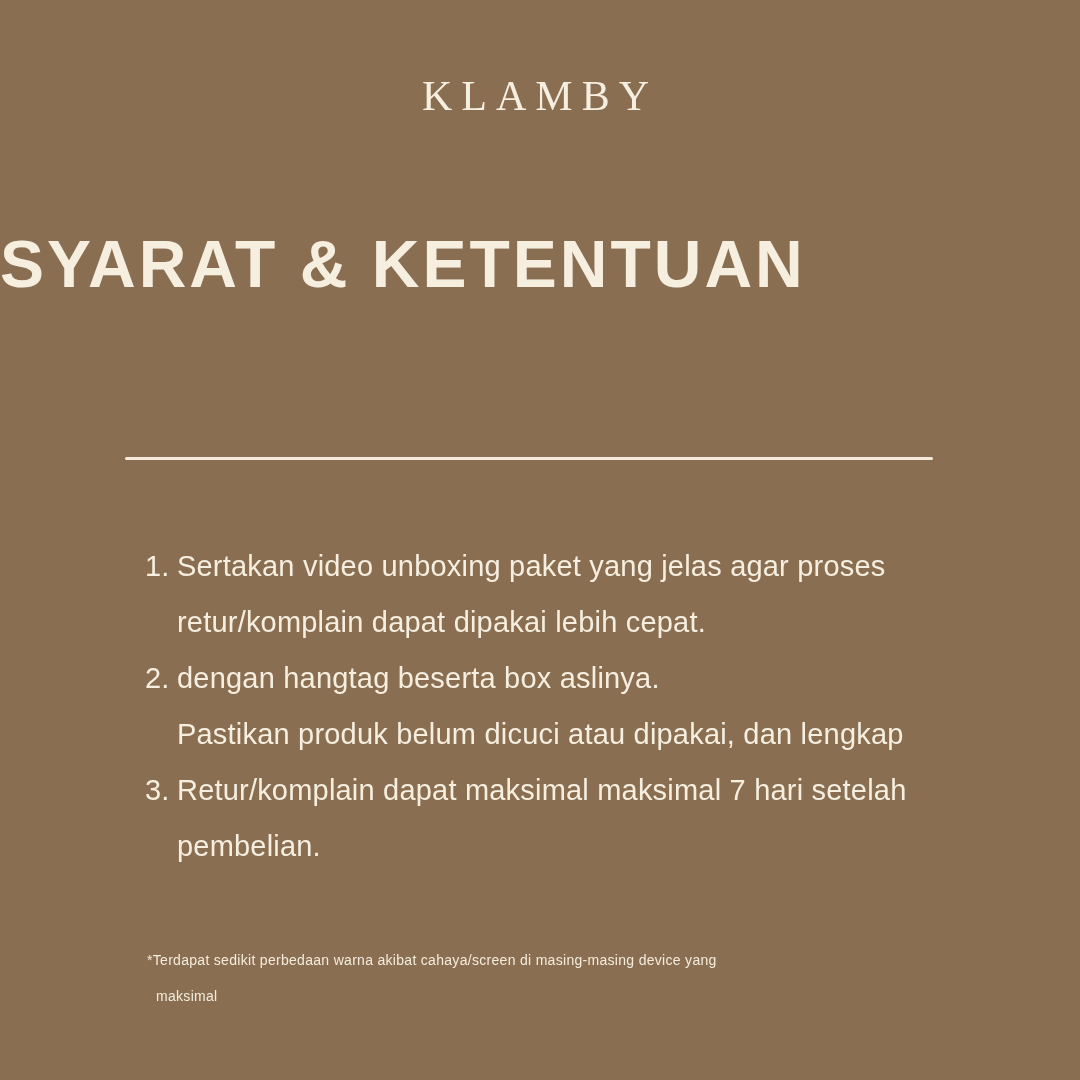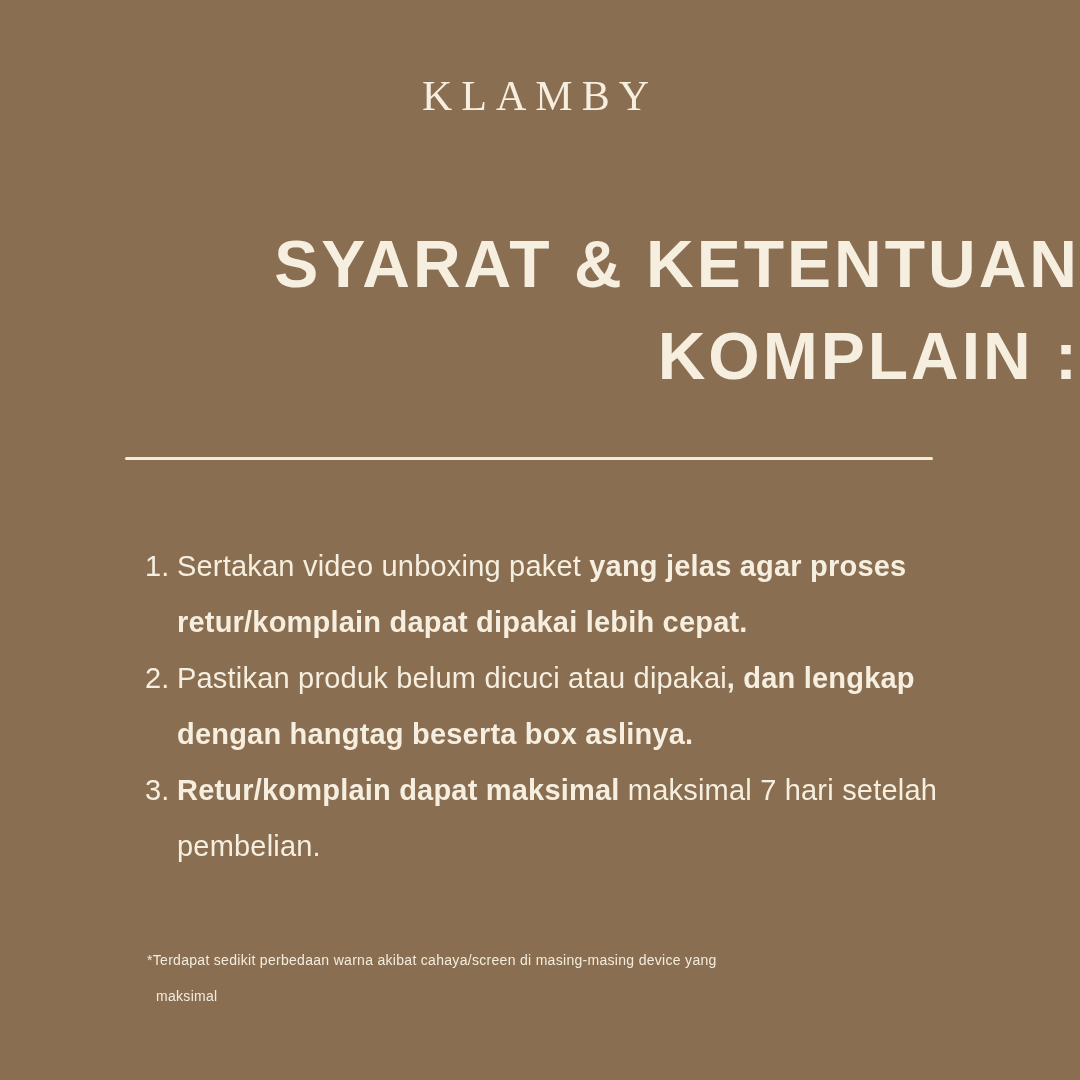--- a/index.html
+++ b/index.html
@@ -29,21 +29,21 @@
     font-size: 42px;
     font-weight: 400;
     letter-spacing: 9px;
     color: #f6efe0;
   }
   .heading {
     position: absolute;
     top: 218px;
     left: 0;
     width: 100%;
-    text-align: right;
+    text-align: left;
     font-weight: 700;
     font-size: 66px;
     line-height: 92px;
     letter-spacing: 3px;
     color: #f6efe0;
   }
   .divider {
     position: absolute;
     top: 457px;
     left: 125px;
@@ -72,21 +72,21 @@
     width: 32px;
   }
   .term-content {
     flex: 1;
     white-space: nowrap;
   }
   .seg-bold {
     font-weight: 400;
   }
   .seg-regular {
-    font-weight: 700;
+    font-weight: 400;
   }
   .footnote {
     position: absolute;
     top: 942px;
     left: 147px;
     width: 860px;
     font-size: 14px;
     line-height: 36px;
     letter-spacing: 0.3px;
     color: #f3ecdc;
@@ -97,21 +97,20 @@
 </style>
 </head>
 <body>
 
 <div class="poster">
 
   <div class="brand-logo">KLAMBY</div>
 
   <div class="heading">
     <div>SYARAT &amp; KETENTUAN</div>
-    <div>KOMPLAIN :</div>
   </div>
 
   <div class="divider"></div>
 
   <div class="terms-list">
 
     <div class="term-item">
       <span class="term-number">1.</span>
       <div class="term-content">
         <div>
@@ -120,24 +119,24 @@
         <div>
           <span class="seg-regular">retur/komplain dapat dipakai lebih cepat.</span>
         </div>
       </div>
     </div>
 
     <div class="term-item">
       <span class="term-number">2.</span>
       <div class="term-content">
         <div>
-          <span class="seg-bold">Pastikan produk belum dicuci atau dipakai</span><span class="seg-regular">, dan lengkap</span>
+          <span class="seg-regular">dengan hangtag beserta box aslinya.</span>
         </div>
         <div>
-          <span class="seg-regular">dengan hangtag beserta box aslinya.</span>
+          <span class="seg-bold">Pastikan produk belum dicuci atau dipakai</span><span class="seg-regular">, dan lengkap</span>
         </div>
       </div>
     </div>
 
     <div class="term-item">
       <span class="term-number">3.</span>
       <div class="term-content">
         <div>
           <span class="seg-regular">Retur/komplain dapat maksimal </span><span class="seg-bold">maksimal 7 hari setelah</span>
         </div>

